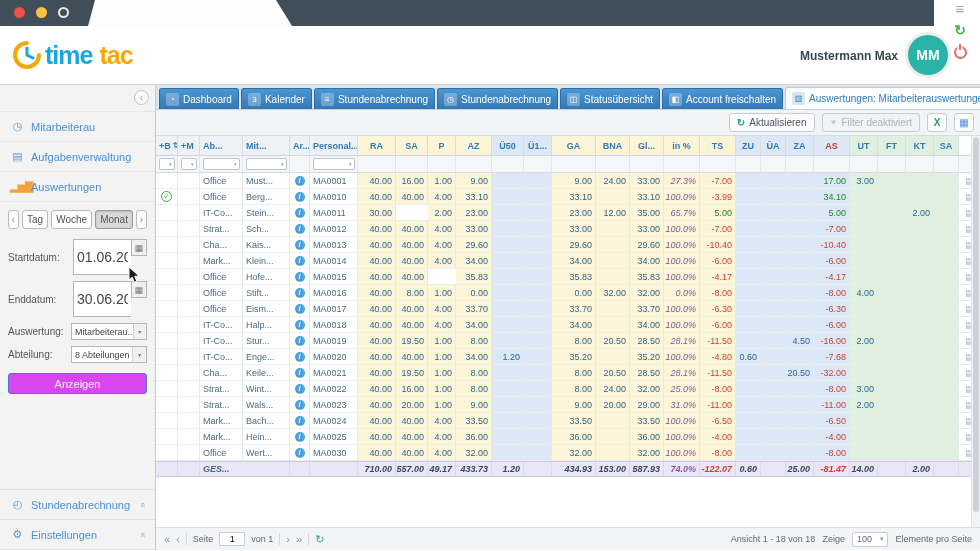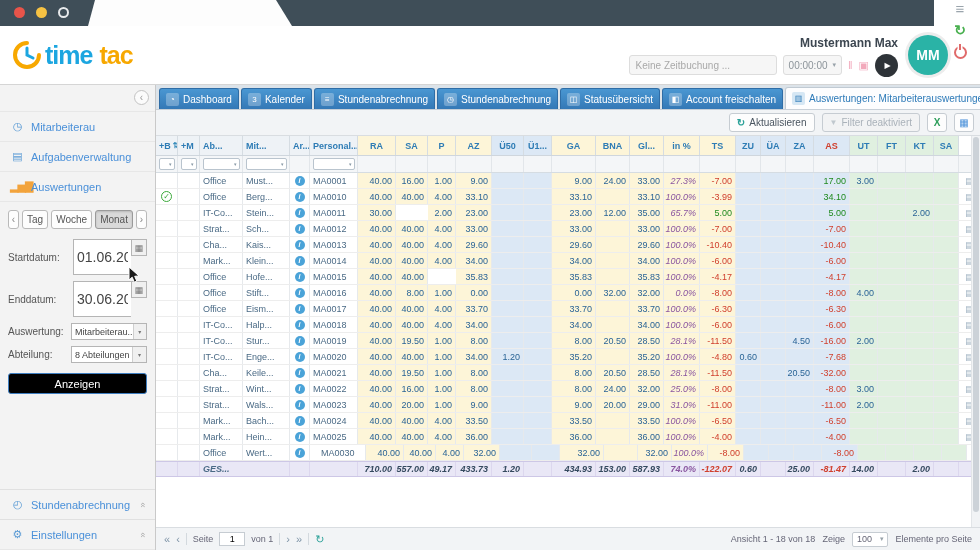--- a/index.html
+++ b/index.html
@@ -56,21 +56,21 @@
 .pbtn.arrow{width:15px;padding:0;color:#888}
 .pbtn.active{background:#d9d9d9;border-color:#9a9a9a;box-shadow:inset 0 1px 2px rgba(0,0,0,.15)}
 .field-row{display:flex;align-items:center;justify-content:space-between;margin-bottom:6px}
 .flabel{font-size:10px;color:#555}
 .fwrap{display:flex}
 .finput{width:58px;height:17px;border:1px solid #b5b5b5;border-right:none;font-size:14px;color:#444;padding:17px 3px;font-family:Liberation Sans, sans-serif}
 .fcal{width:16px;height:17px;border:1px solid #b5b5b5;background:#f0f0f0;font-size:9px;color:#777;cursor:pointer;line-height:14px;padding:0}
 .fselect{width:76px;height:17px;border:1px solid #b5b5b5;background:#fff;display:flex;align-items:center;justify-content:space-between;padding:0 0 0 3px;cursor:pointer}
 .fsel-text{font-size:9px;color:#444;white-space:nowrap;overflow:hidden}
 .fsel-caret{width:14px;height:100%;background:#f0f0f0;border-left:1px solid #cfcfcf;font-size:6px;color:#777;display:flex;align-items:center;justify-content:center}
-.anzeigen{width:100%;height:21px;background:#000000;border:1px solid #3f7ec0;border-radius:3px;color:#fff;font-size:11px;cursor:pointer;margin-top:4px;font-family:"Liberation Sans",sans-serif}
+.anzeigen{width:100%;height:21px;background:#d946ef;border:1px solid #3f7ec0;border-radius:3px;color:#fff;font-size:11px;cursor:pointer;margin-top:4px;font-family:"Liberation Sans",sans-serif}
 .side-bottom{margin-top:auto}
 .side-bottom .side-item{border-top:1px solid #e0e0e0;justify-content:flex-start}
 .expand-ic{margin-left:auto;color:#a8a8a8;font-size:9px;transform:rotate(90deg)}
 
 
 .tab-bar{height:25px;background:#dce3e9;display:flex;align-items:flex-end;gap:2px;padding:3px 2px 0 3px;border-bottom:1px solid #c8d0d8;overflow:hidden}
 .tab{height:21px;display:flex;align-items:center;gap:4px;padding:0 6px;background:linear-gradient(#4a97d2,#3478b6);color:#fff;font-size:10px;border-radius:3px 3px 0 0;border:1px solid #2f6da6;border-bottom:none;cursor:pointer;white-space:nowrap}
 .tab-ic{width:13px;height:13px;background:rgba(255,255,255,.28);border-radius:2px;font-size:8px;line-height:13px;text-align:center;flex-shrink:0}
 .tab.active{background:#fdfdfe;color:#2d7ab8;border-color:#c0cad3;height:22px}
 .tab.active .tab-ic{background:#d6e7f4;color:#2d7ab8}
@@ -159,34 +159,20 @@
       <svg width="30" height="30" viewBox="0 0 30 30">
         <path d="M15 3 a12 12 0 1 0 12 12" fill="none" stroke="#f7a800" stroke-width="4" stroke-linecap="round"></path>
         <path d="M15 8 v7 l6 3" fill="none" stroke="#1ca6e0" stroke-width="3" stroke-linecap="round"></path>
       </svg>
       <span class="logo-time">time</span>
         <span class="logo-tac">tac</span>
     </div>
     <div class="header-right">
       <div class="hr-col">
         <div class="user-name">Mustermann Max</div>
-        <div class="controls-row">
-          <div class="booking-box">
-            <span>Keine Zeitbuchung ...</span>
-          </div>
-          <div class="timer-box">
-            <span>00:00:00</span>
-            <span class="caret">▾</span>
-          </div>
-          <span class="pink-ic">‖</span>
-          <span class="pink-ic">▣</span>
-          <div class="play-btn">
-            <span>▶</span>
-          </div>
-        </div>
       </div>
       <div class="avatar">MM</div>
     </div>
   </div>
 
   <div class="body">
     <div class="sidebar">
       <div class="collapse-btn">‹</div>
       <div class="side-items" id="side-items">
           <div class="side-item">
@@ -931,21 +917,21 @@
               </div>
             </div>
             <div class="grow">
               <div class="cell lc c-sel" style="width: 22px;"></div>
               <div class="cell lc" style="width: 22px;"></div>
               <div class="cell txt" style="width: 43px;">Office</div>
               <div class="cell txt" style="width: 47px;">Wert...</div>
               <div class="cell c-info" style="width: 20px;">
                 <span class="info-ic">i</span>
               </div>
-              <div class="cell txt" style="width: 48px; margin-left: 8px;">MA0030</div>
+              <div class="cell txt" style="width: 48px;">MA0030</div>
               <div class="cell num y" style="width: 38px;">40.00</div>
               <div class="cell num y" style="width: 32px;">40.00</div>
               <div class="cell num y" style="width: 28px;">4.00</div>
               <div class="cell num y" style="width: 36px;">32.00</div>
               <div class="cell num b" style="width: 32px;"></div>
               <div class="cell num b" style="width: 28px;"></div>
               <div class="cell num y" style="width: 44px;">32.00</div>
               <div class="cell num y" style="width: 34px;"></div>
               <div class="cell num y" style="width: 34px;">32.00</div>
               <div class="cell num y pct" style="width: 36px;">100.0%</div>

